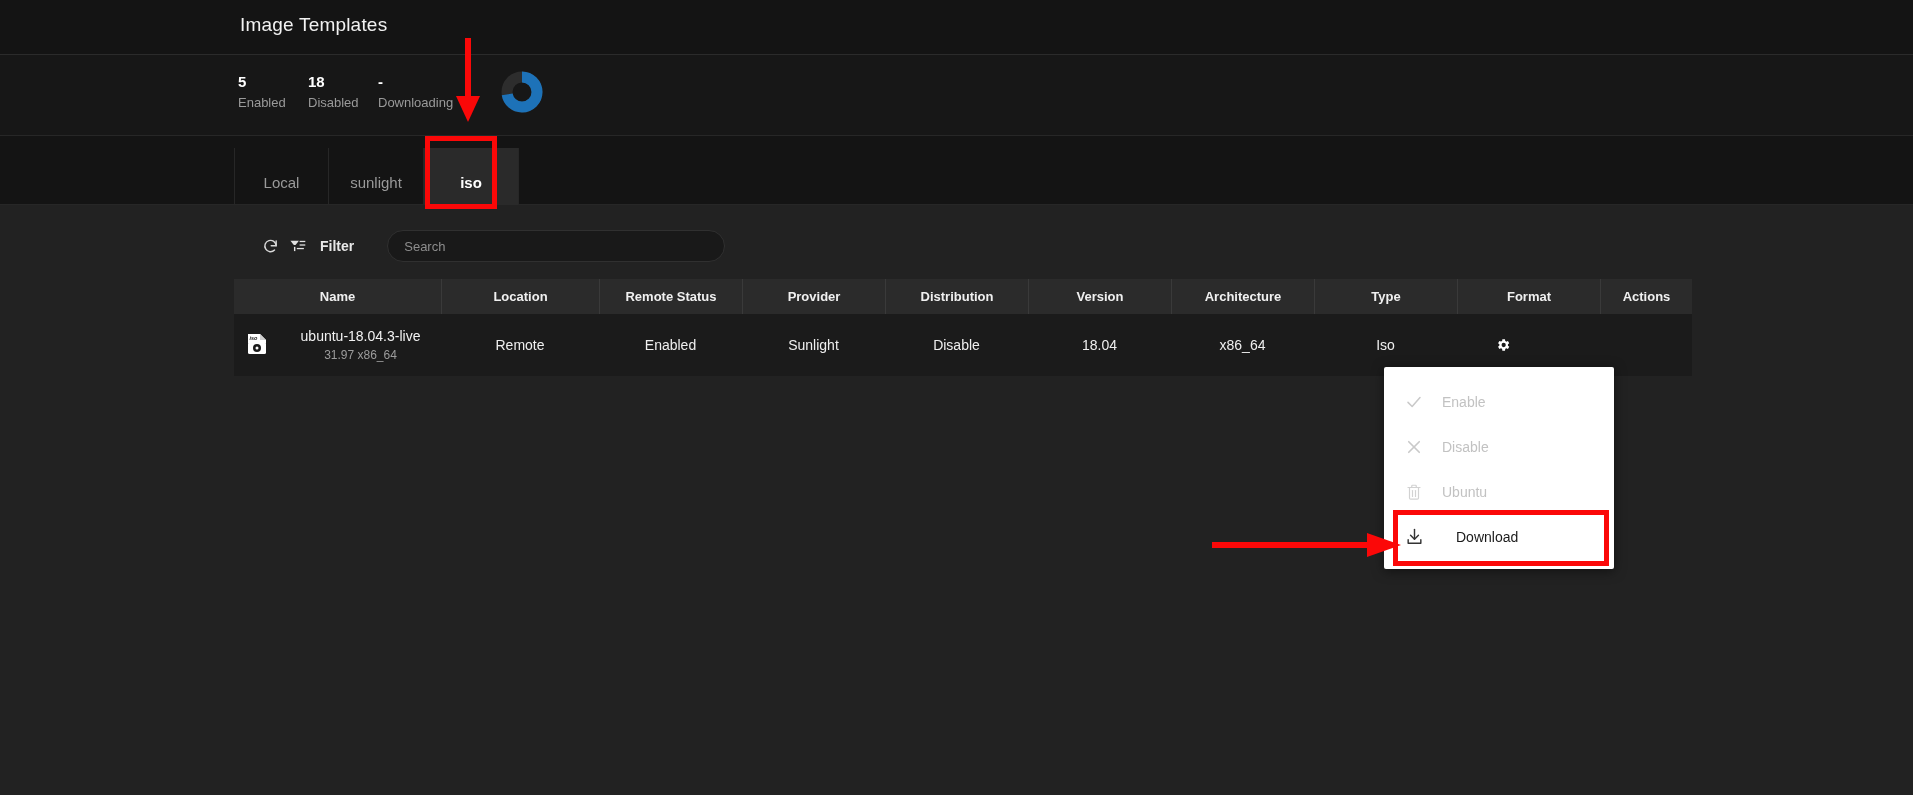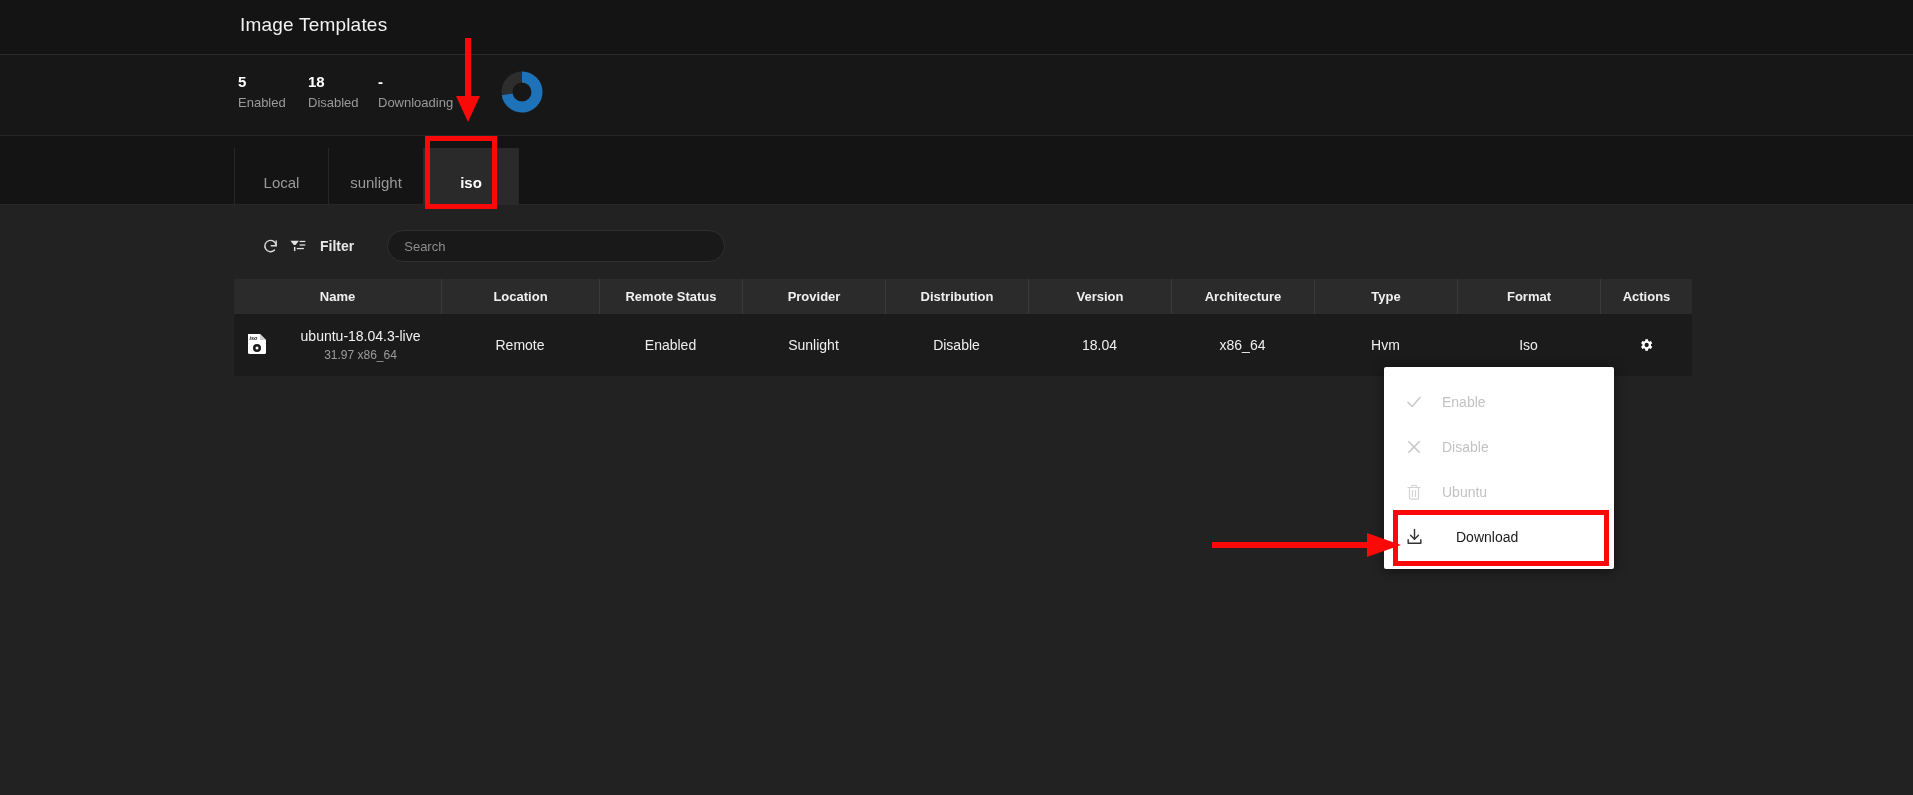--- a/index.html
+++ b/index.html
@@ -360,21 +360,20 @@
             <span class="name-main">ubuntu-18.04.3-live</span>
             <span class="name-sub">31.97 x86_64</span>
           </span>
         </div>
         <div class="td c-loc">Remote</div>
         <div class="td c-rstat">Enabled</div>
         <div class="td c-prov">Sunlight</div>
         <div class="td c-dist">Disable</div>
         <div class="td c-ver">18.04</div>
         <div class="td c-arch">x86_64</div>
-        <div class="td c-type">Hvm</div>
         <div class="td c-fmt">Iso</div>
         <div class="td c-act">
           <span class="gear">
             <svg width="16" height="16" viewBox="0 0 24 24" fill="#ffffff">
               <path d="M19.4 13a7.6 7.6 0 0 0 0-2l2-1.6-2-3.4-2.4 1a7.6 7.6 0 0 0-1.7-1L15 3.2h-4l-.3 2.7a7.6 7.6 0 0 0-1.7 1l-2.4-1-2 3.4 2 1.6a7.6 7.6 0 0 0 0 2l-2 1.6 2 3.4 2.4-1a7.6 7.6 0 0 0 1.7 1l.3 2.7h4l.3-2.7a7.6 7.6 0 0 0 1.7-1l2.4 1 2-3.4zM13 15.2A3.2 3.2 0 1 1 13 8.8a3.2 3.2 0 0 1 0 6.4z"></path>
             </svg>
           </span>
         </div>
       </div>
 

